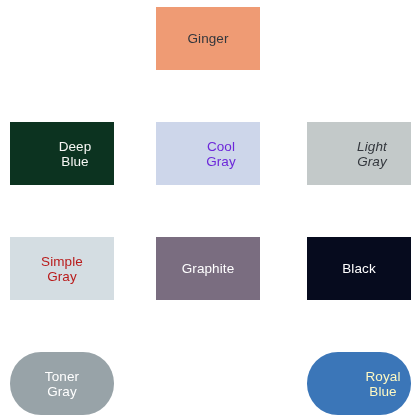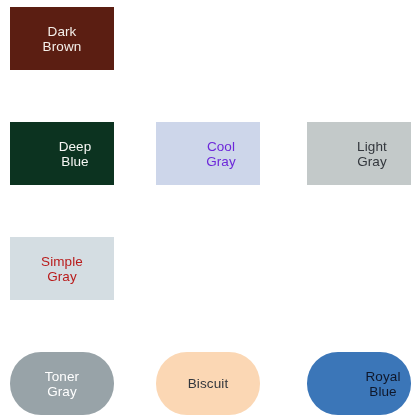--- a/index.html
+++ b/index.html
@@ -46,44 +46,46 @@
   
   .row-0 { top: 7px; }
   .row-1 { top: 122px; padding-left: 26px; }
   .row-2 { top: 237px; }
   .row-3 { top: 352px; border-radius: 31px; }
 </style>
 </head>
 <body>
 
 <div id="palette-grid" style="background: rgb(255, 255, 255);">
-    <div class="swatch col-0 row-0" style="background-color: rgb(91, 30, 18);">
-      <span class="swatch-label" style="color: rgb(245, 240, 234);">Dark
-Brown</span>
+    <div class="swatch col-1 row-0" style="background-color: rgb(239, 155, 116);">
+      <span class="swatch-label" style="color: rgb(51, 55, 61);">Ginger</span>
     </div>
     <div class="swatch col-0 row-1" style="background-color: rgb(12, 51, 32);">
       <span class="swatch-label" style="color: rgb(247, 247, 244);">Deep
 Blue</span>
     </div>
     <div class="swatch col-1 row-1" style="background-color: rgb(205, 214, 234);">
       <span class="swatch-label" style="color: #6d28d9;">Cool
 Gray</span>
     </div>
     <div class="swatch col-2 row-1" style="background-color: rgb(195, 201, 201);">
-      <span class="swatch-label" style="color: rgb(51, 55, 61);">Light
+      <span class="swatch-label" style="color: rgb(51, 55, 61); font-style: italic;">Light
 Gray</span>
     </div>
     <div class="swatch col-0 row-2" style="background-color: rgb(212, 221, 226);">
       <span class="swatch-label" style="color: #b91c1c;">Simple
 Gray</span>
     </div>
+    <div class="swatch col-1 row-2" style="background-color: rgb(122, 109, 128);">
+      <span class="swatch-label" style="color: rgb(255, 255, 255);">Graphite</span>
+    </div>
+    <div class="swatch col-2 row-2" style="background-color: rgb(6, 11, 30);">
+      <span class="swatch-label" style="color: rgb(255, 255, 255);">Black</span>
+    </div>
     <div class="swatch col-0 row-3" style="background-color: rgb(152, 163, 168);">
       <span class="swatch-label" style="color: rgb(255, 255, 255);">Toner
 Gray</span>
     </div>
-    <div class="swatch col-1 row-3" style="background-color: rgb(251, 215, 180);">
-      <span class="swatch-label" style="color: rgb(51, 55, 61);">Biscuit</span>
-    </div>
     <div class="swatch col-2 row-3" style="background-color: rgb(59, 118, 184);">
-      <span class="swatch-label" style="color: #0f172a; margin-left: 48px;">Royal
+      <span class="swatch-label" style="color: #fef9c3; margin-left: 48px;">Royal
 Blue</span>
     </div>
   </div>
 
 </body></html>

